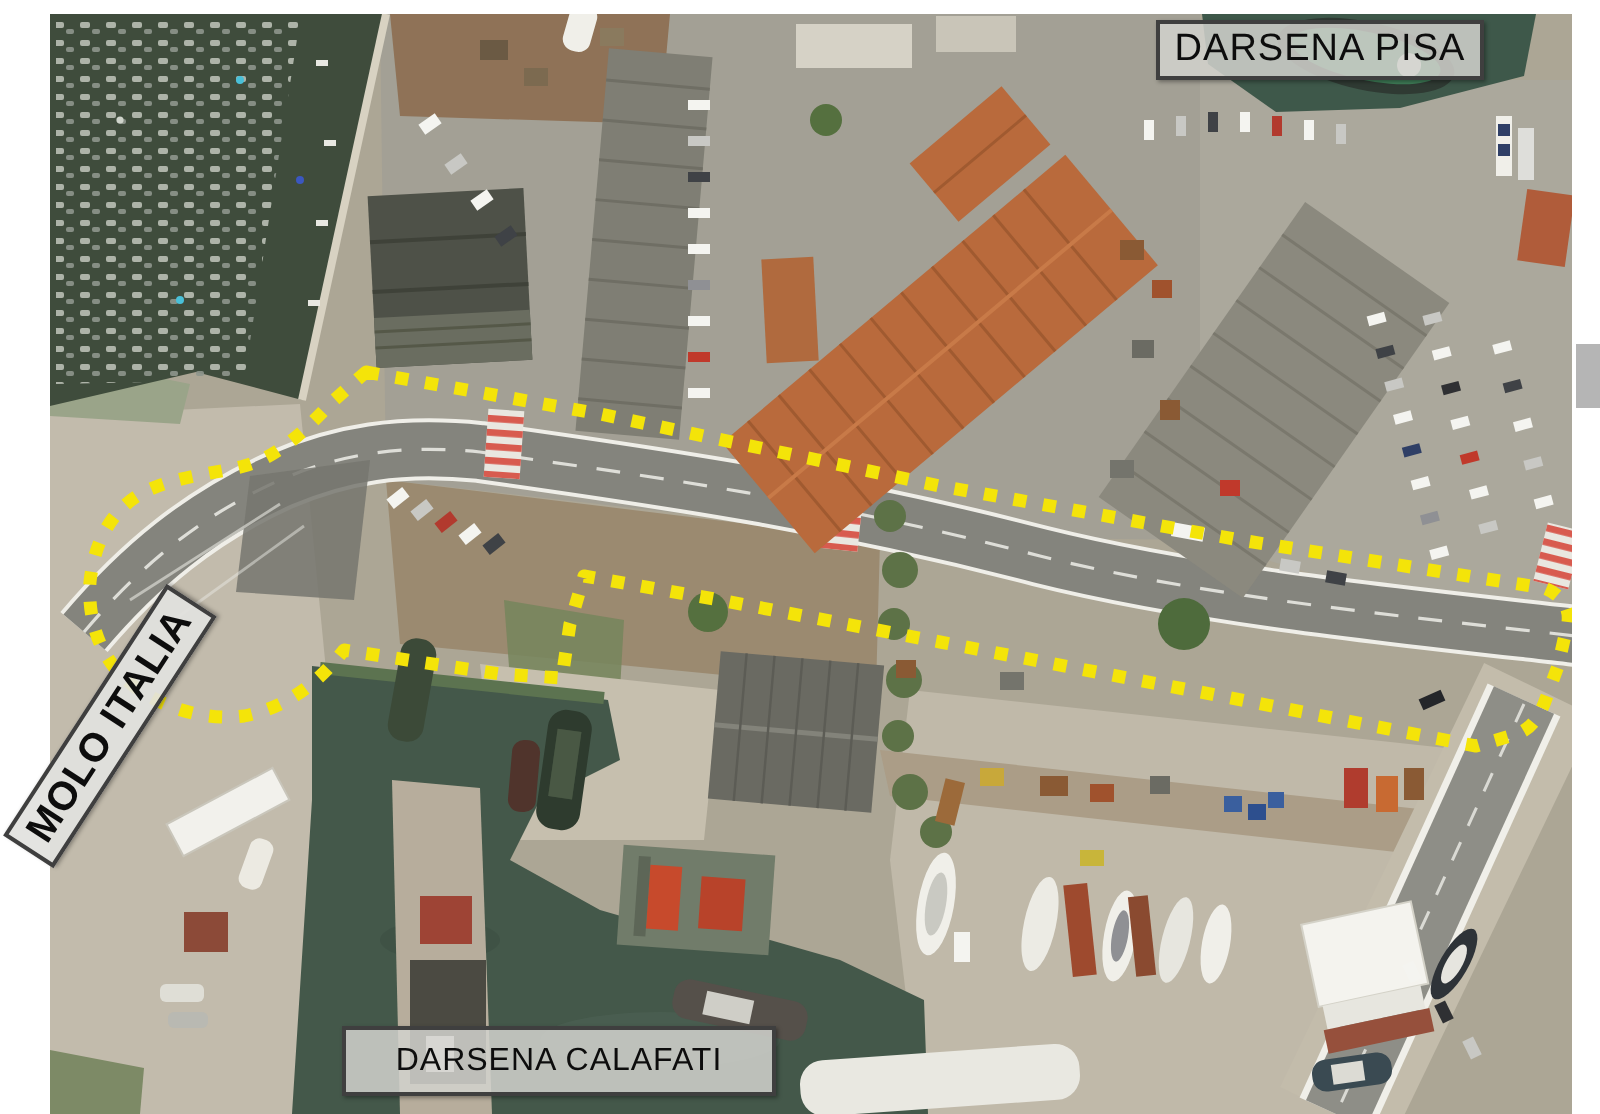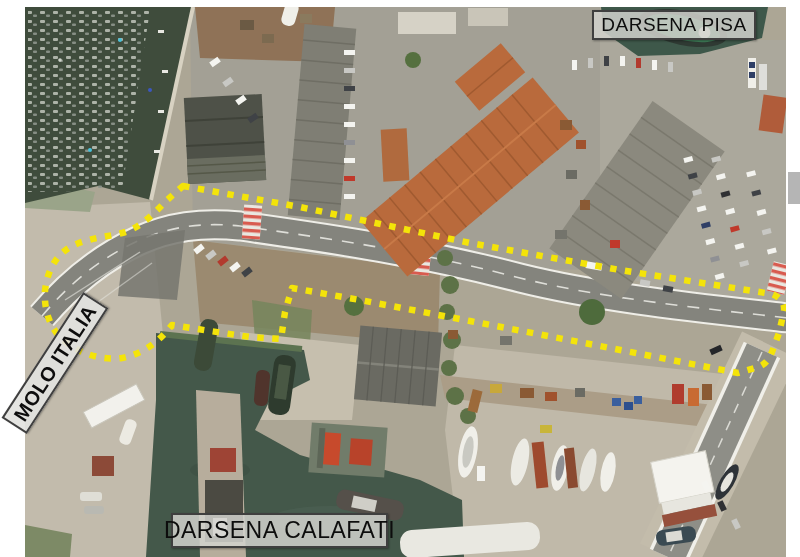--- a/index.html
+++ b/index.html
@@ -10,22 +10,22 @@
     position:absolute;
     display:flex;align-items:center;justify-content:center;
     background:rgba(210,210,206,0.85);
     border:2px solid #3f3f3f;
     color:#0d0d0d;
     box-sizing:border-box;
     letter-spacing:0.5px;
     box-shadow:1px 1px 2px rgba(0,0,0,0.35);
     white-space:nowrap;
   }
-  #lbl-pisa{left:592px;top:10px;width:164px;height:30px;font-size:19px;}
-  #lbl-calafati{left:171px;top:513px;width:217px;height:35px;font-size:23px;}
+  #lbl-pisa{left:578px;top:10px;width:164px;height:30px;font-size:19px;}
+  #lbl-calafati{left:171px;top:513px;width:217px;height:35px;font-size:16px;}
   #lbl-molo{
     left:-20px;top:348px;width:150px;height:30px;font-size:20px;font-weight:bold;
     transform:rotate(-57deg);background:rgba(226,226,222,0.92);
   }
   .scrollbar-track{position:absolute;right:0;top:0;width:14px;height:557px;background:#ffffff;}
   .scrollbar-thumb{position:absolute;left:2px;top:172px;width:12px;height:32px;background:#b5b5b5;}
 </style>
 </head>
 <body>
 

